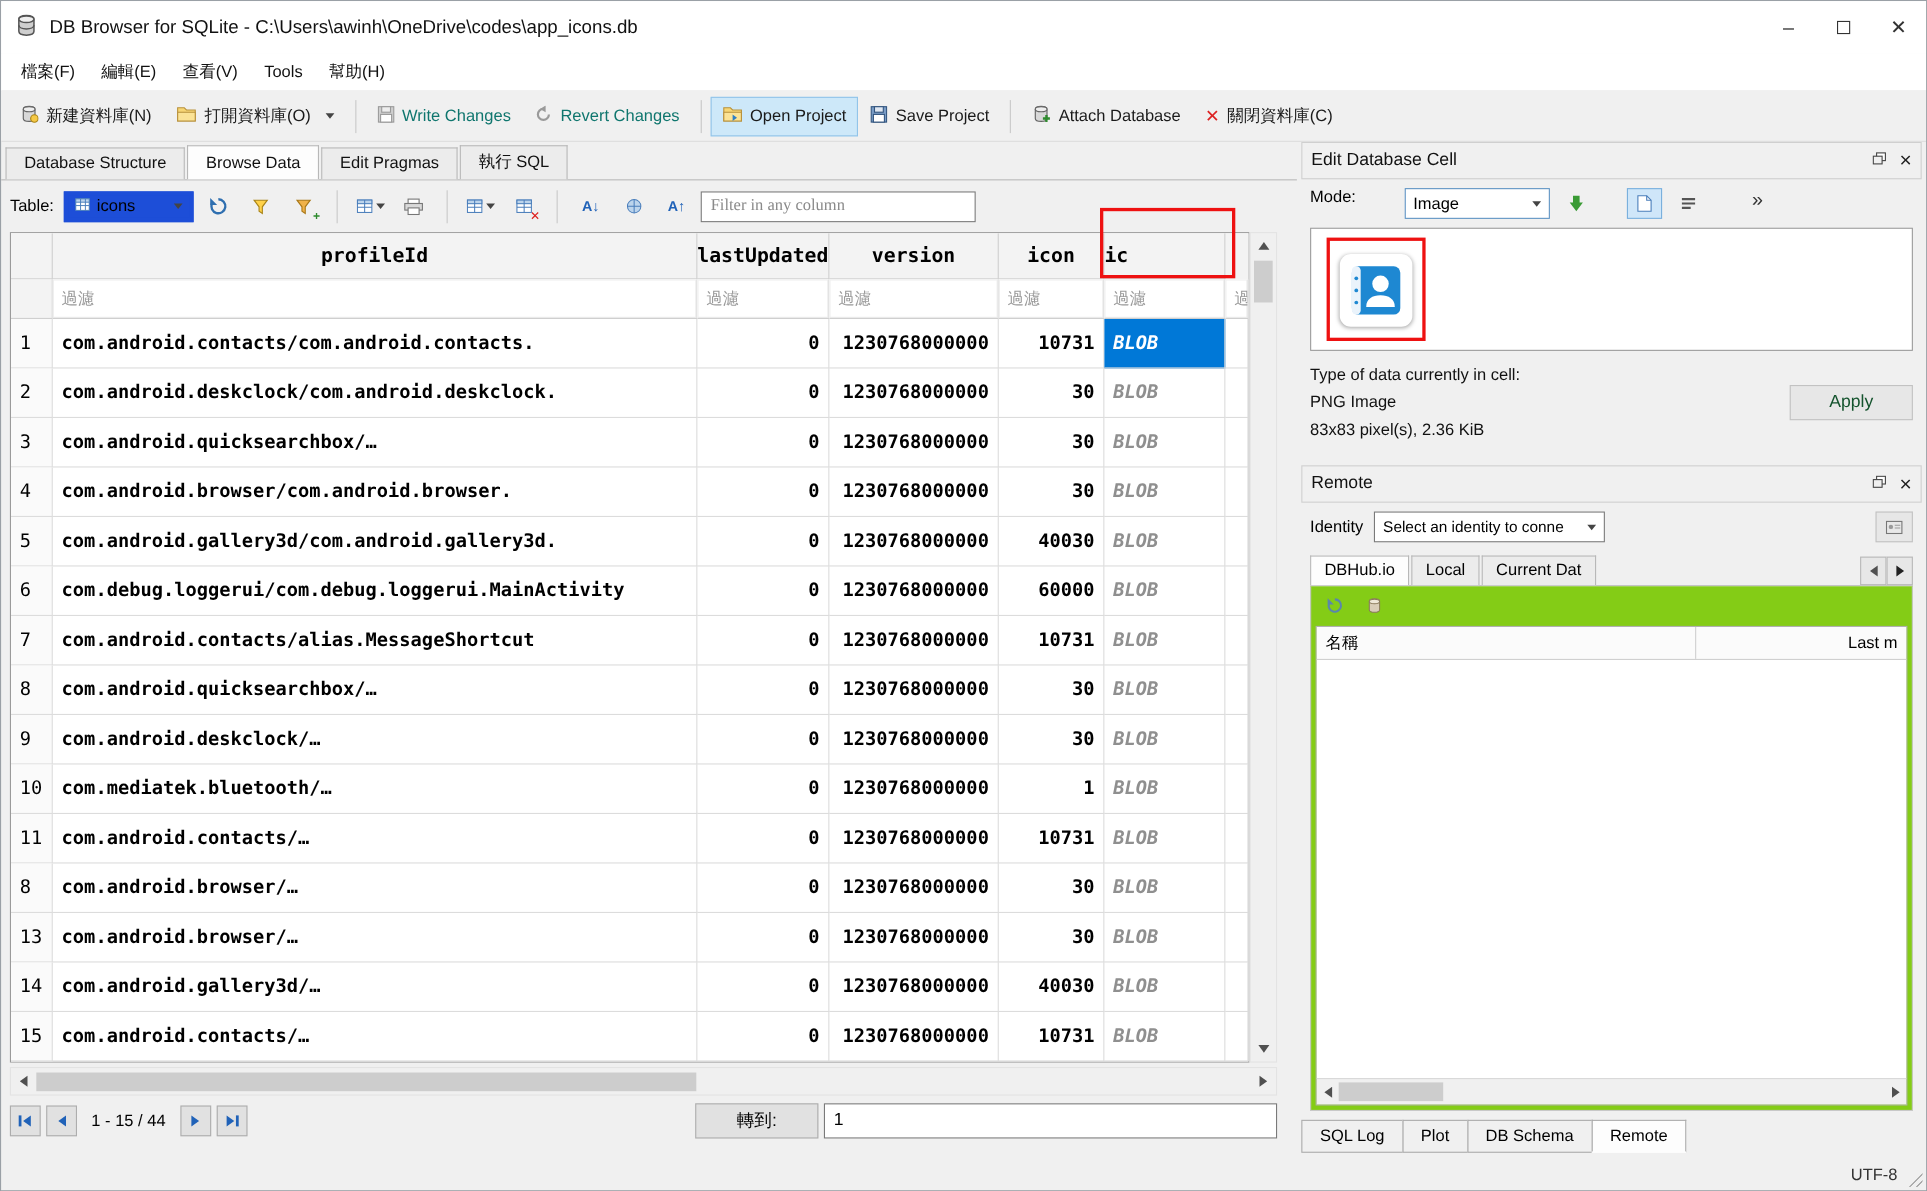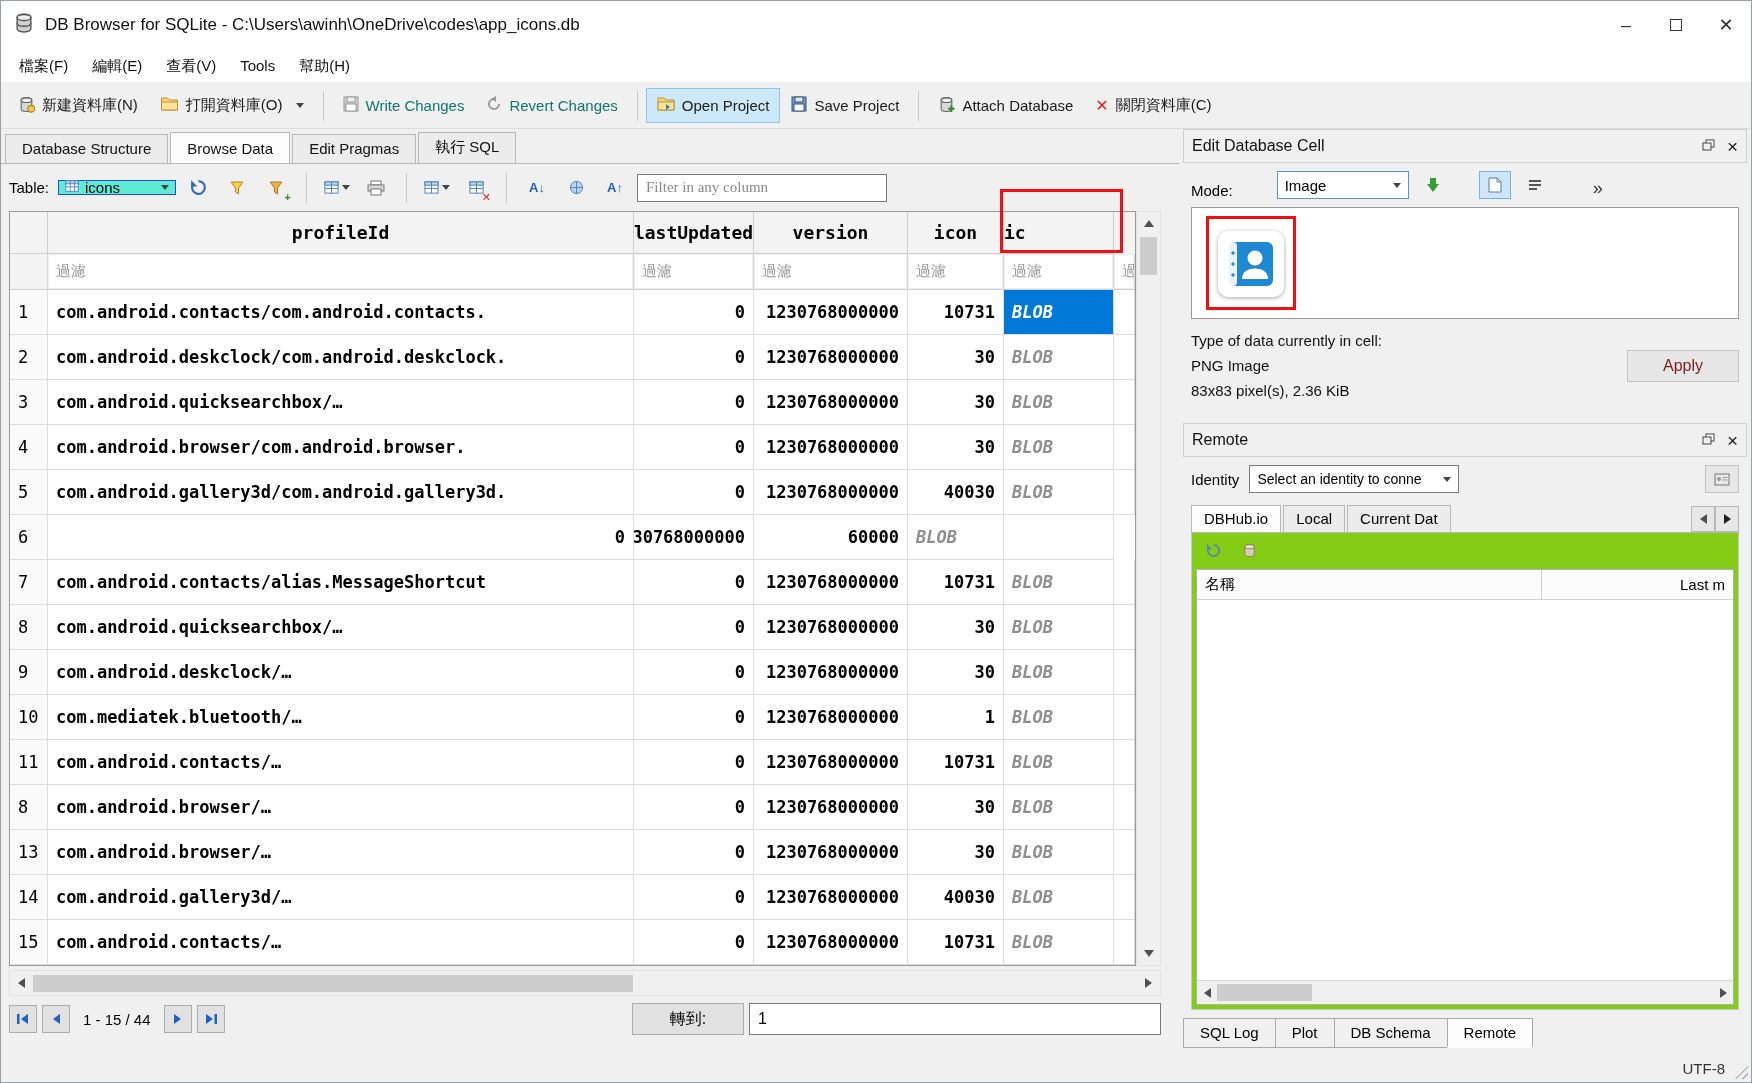--- a/index.html
+++ b/index.html
@@ -34,21 +34,21 @@
   .right { flex:1; display:flex; flex-direction:column; padding:0 4px; min-width:0; }
 
   
   .tabs-row { height:35px; display:flex; align-items:flex-end; padding-left:4px; border-bottom:1px solid #b8b8b8; flex:none; }
   .tab { padding:5px 16px 6px; font-size:15px; color:#111; background:#ececec; border:1px solid #b8b8b8; border-bottom:none; margin-right:2px; }
   .tab.active { background:#fdfdfd; padding-top:7px; }
 
   
   .table-toolbar { height:47px; display:flex; align-items:center; gap:5px; padding:0 8px; flex:none; }
   .tt-label { font-size:15px; margin-right:4px; }
-  .combo { height:15px; background:#5eead4; border:1px solid #1d4ed8; display:flex; align-items:center; gap:6px; padding:0 6px; font-size:15px; }
+  .combo { height:28px; background:#1d4ed8; border:4px solid #1d4ed8; display:flex; align-items:center; gap:6px; padding:0 6px; font-size:15px; }
   .combo .chev { margin-left:auto; }
   .icon-btn { width:34px; height:30px; display:flex; align-items:center; justify-content:center; gap:1px; position:relative; }
   .badge { position:absolute; right:2px; bottom:0; font-size:11px; font-weight:bold; line-height:1; }
   .filter-input { width:250px; height:28px; border:1px solid #7a7a7a; padding:0 8px; font-size:15px; font-family:"Liberation Serif","DejaVu Serif",serif; color:#111; background:#fff; }
   .filter-input::placeholder { color:#8a8a8a; }
   .glyph-icon { font-size:13px; font-weight:bold; color:#2062b8; }
 
   
   .grid-zone { display:flex; margin-left:8px; width:1152px; flex:none; }
   .grid { width:1127px; border:1px solid #9a9a9a; background:#fff; overflow:hidden; }
@@ -83,31 +83,31 @@
   .nav-btn { width:28px; height:28px; background:#e1e1e1; border:1px solid #adadad; display:flex; align-items:center; justify-content:center; }
   .nav-label { font-size:15px; margin:0 8px; }
   .goto-btn { margin-left:auto; width:112px; height:32px; background:#e1e1e1; border:1px solid #adadad; font-size:16px; display:flex; align-items:center; justify-content:center; }
   .goto-input { width:412px; height:32px; border:1px solid #7a7a7a; background:#fff; padding:0 8px; font-size:16px; }
 
   
   .panel-header { height:34px; background:#f0f0f0; border:1px solid #cfcfcf; display:flex; align-items:center; padding:0 8px; font-size:16px; color:#111; flex:none; }
   .ph-icons { margin-left:auto; display:flex; gap:12px; align-items:center; }
   .ph-x { font-size:19px; color:#222; line-height:1; }
   .panel-body { padding:8px 8px 10px; }
-  .mode-row { display:flex; align-items:flex-end; gap:8px; }
+  .mode-row { display:flex; align-items:flex-start; gap:8px; }
   .mode-combo { width:132px; height:28px; border:1px solid #5e93c3; background:#fff; display:flex; align-items:center; padding:0 7px; font-size:15px;margin-left:36px; }
   .mode-combo .chev { margin-left:auto; }
   .mini-btn { width:32px; height:28px; display:flex; align-items:center; justify-content:center; border:1px solid transparent; }
   .mini-btn.active { background:#cfe6f9; border-color:#7ab0dd; }
   .more-glyph { font-size:18px; color:#333; }
   .preview { height:112px; background:#fff; border:1px solid #9a9a9a; margin-top:8px; position:relative; }
   .thumb-card { position:absolute; left:26px; top:23px; width:66px; height:66px; background:#fff; border-radius:10px; box-shadow:0 1px 4px rgba(0,0,0,.35); display:flex; align-items:center; justify-content:center; }
   .info-row { display:flex; margin-top:10px; }
   .info-text { font-size:15px; color:#111; line-height:1.65; }
-  .apply-btn { margin-left:auto; width:112px; height:32px; background:#e7e7e7; border:1px solid #c2c2c2; color:#7f1d1d; font-size:16px; display:flex; align-items:center; justify-content:center; align-self:center; }
+  .apply-btn { margin-left:auto; width:112px; height:32px; background:#e7e7e7; border:1px solid #c2c2c2; color:#14532d; font-size:16px; display:flex; align-items:center; justify-content:center; align-self:center; }
 
   .remote-panel { margin-top:10px; flex:1; display:flex; flex-direction:column; min-height:0; }
   .remote-body { padding:8px 8px 0; flex:1; display:flex; flex-direction:column; min-height:0; }
   .identity-row { display:flex; align-items:center; gap:10px; }
   .identity-combo { flex:1; max-width:210px; height:28px; border:1px solid #7a7a7a; background:#fff; display:flex; align-items:center; padding:0 7px; font-size:14px; overflow:hidden; white-space:nowrap; }
   .identity-combo .chev { margin-left:auto; }
   .id-btn { margin-left:auto; width:34px; height:28px; border:1px solid #c2c2c2; background:#e7e7e7; display:flex; align-items:center; justify-content:center; }
   .remote-tabs { display:flex; align-items:flex-end; margin-top:10px; height:30px; border-bottom:1px solid #b8b8b8; }
   .r-tab { padding:4px 12px 5px; font-size:15px; background:#ececec; border:1px solid #b8b8b8; border-bottom:none; margin-right:2px; white-space:nowrap; overflow:hidden; }
   .r-tab.active { background:#fdfdfd; }
@@ -379,20 +379,21 @@
     <div class="g-cell num">5</div>
     <div class="g-cell">com.android.gallery3d/com.android.gallery3d.</div>
     <div class="g-cell numr">0</div>
     <div class="g-cell numr">1230768000000</div>
     <div class="g-cell numr">40030</div>
     <div class="g-cell blob">BLOB</div>
     <div class="g-cell"></div>
   </div>
               <div class="g-row">
     <div class="g-cell num">6</div>
+    <div class="g-cell">com.debug.loggerui/com.debug.loggerui.MainActivity</div>
     <div class="g-cell numr">0</div>
     <div class="g-cell numr">1230768000000</div>
     <div class="g-cell numr">60000</div>
     <div class="g-cell blob">BLOB</div>
     <div class="g-cell"></div>
   </div>
               <div class="g-row">
     <div class="g-cell num">7</div>
     <div class="g-cell">com.android.contacts/alias.MessageShortcut</div>
     <div class="g-cell numr">0</div>

